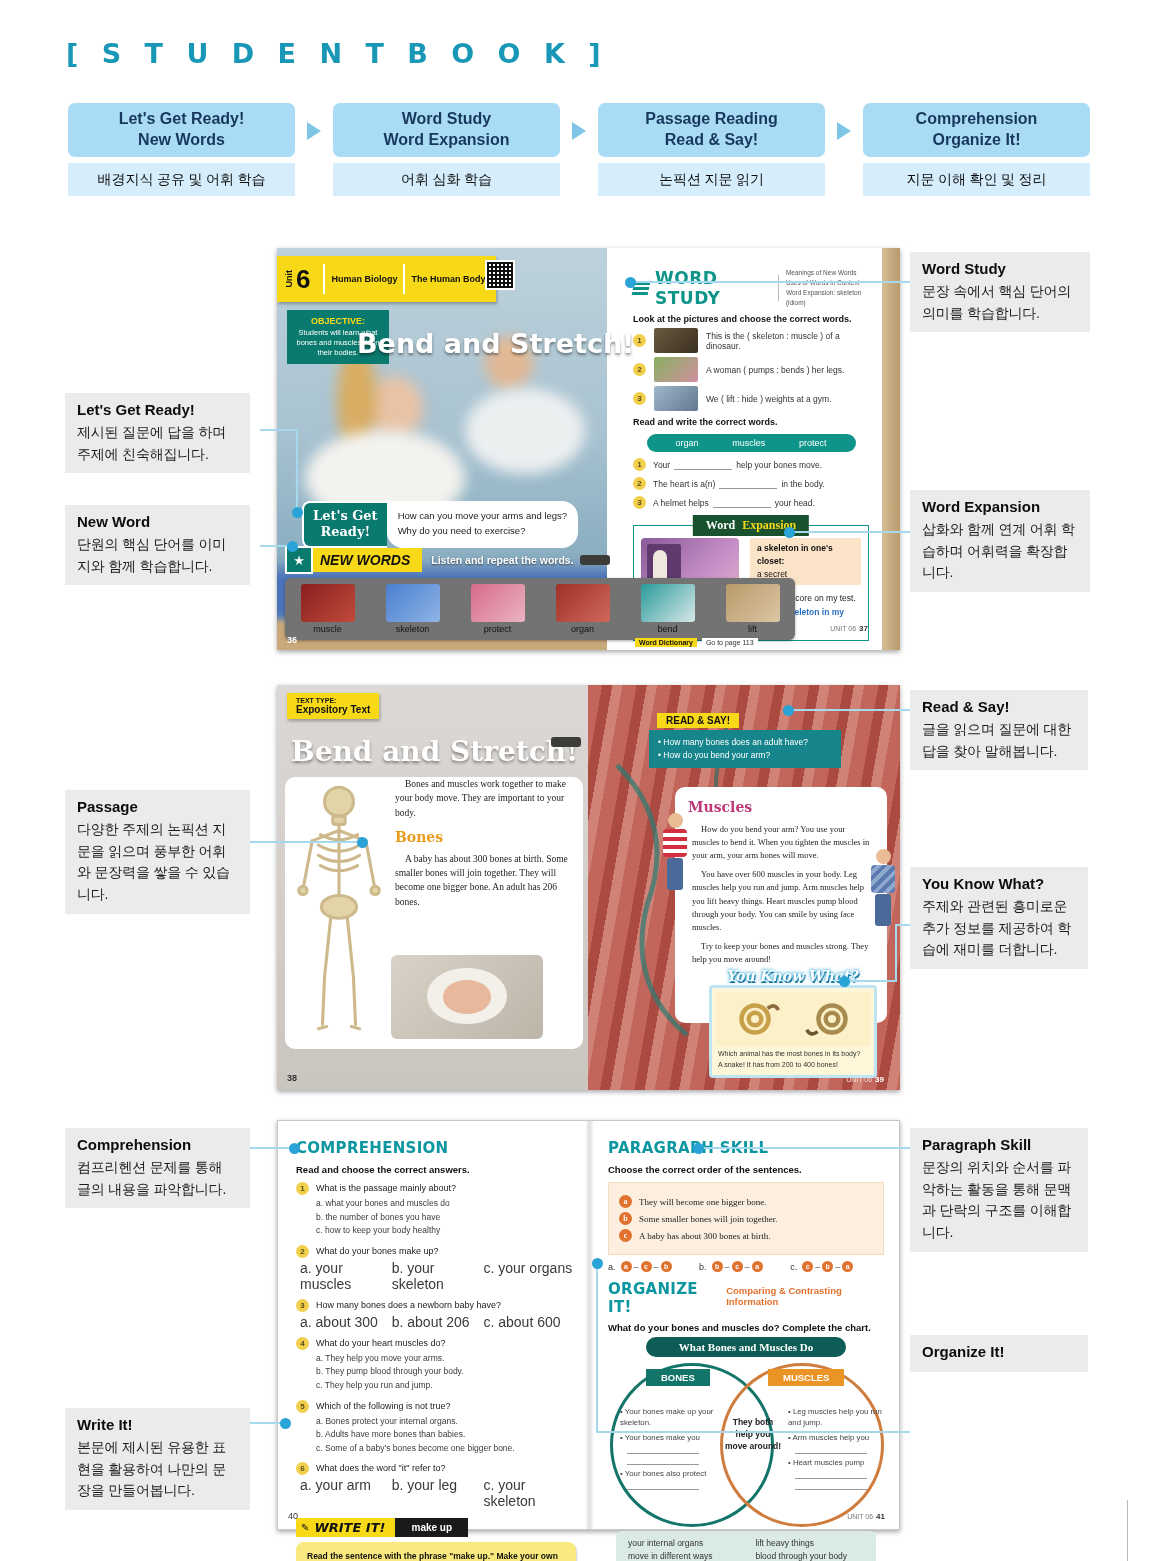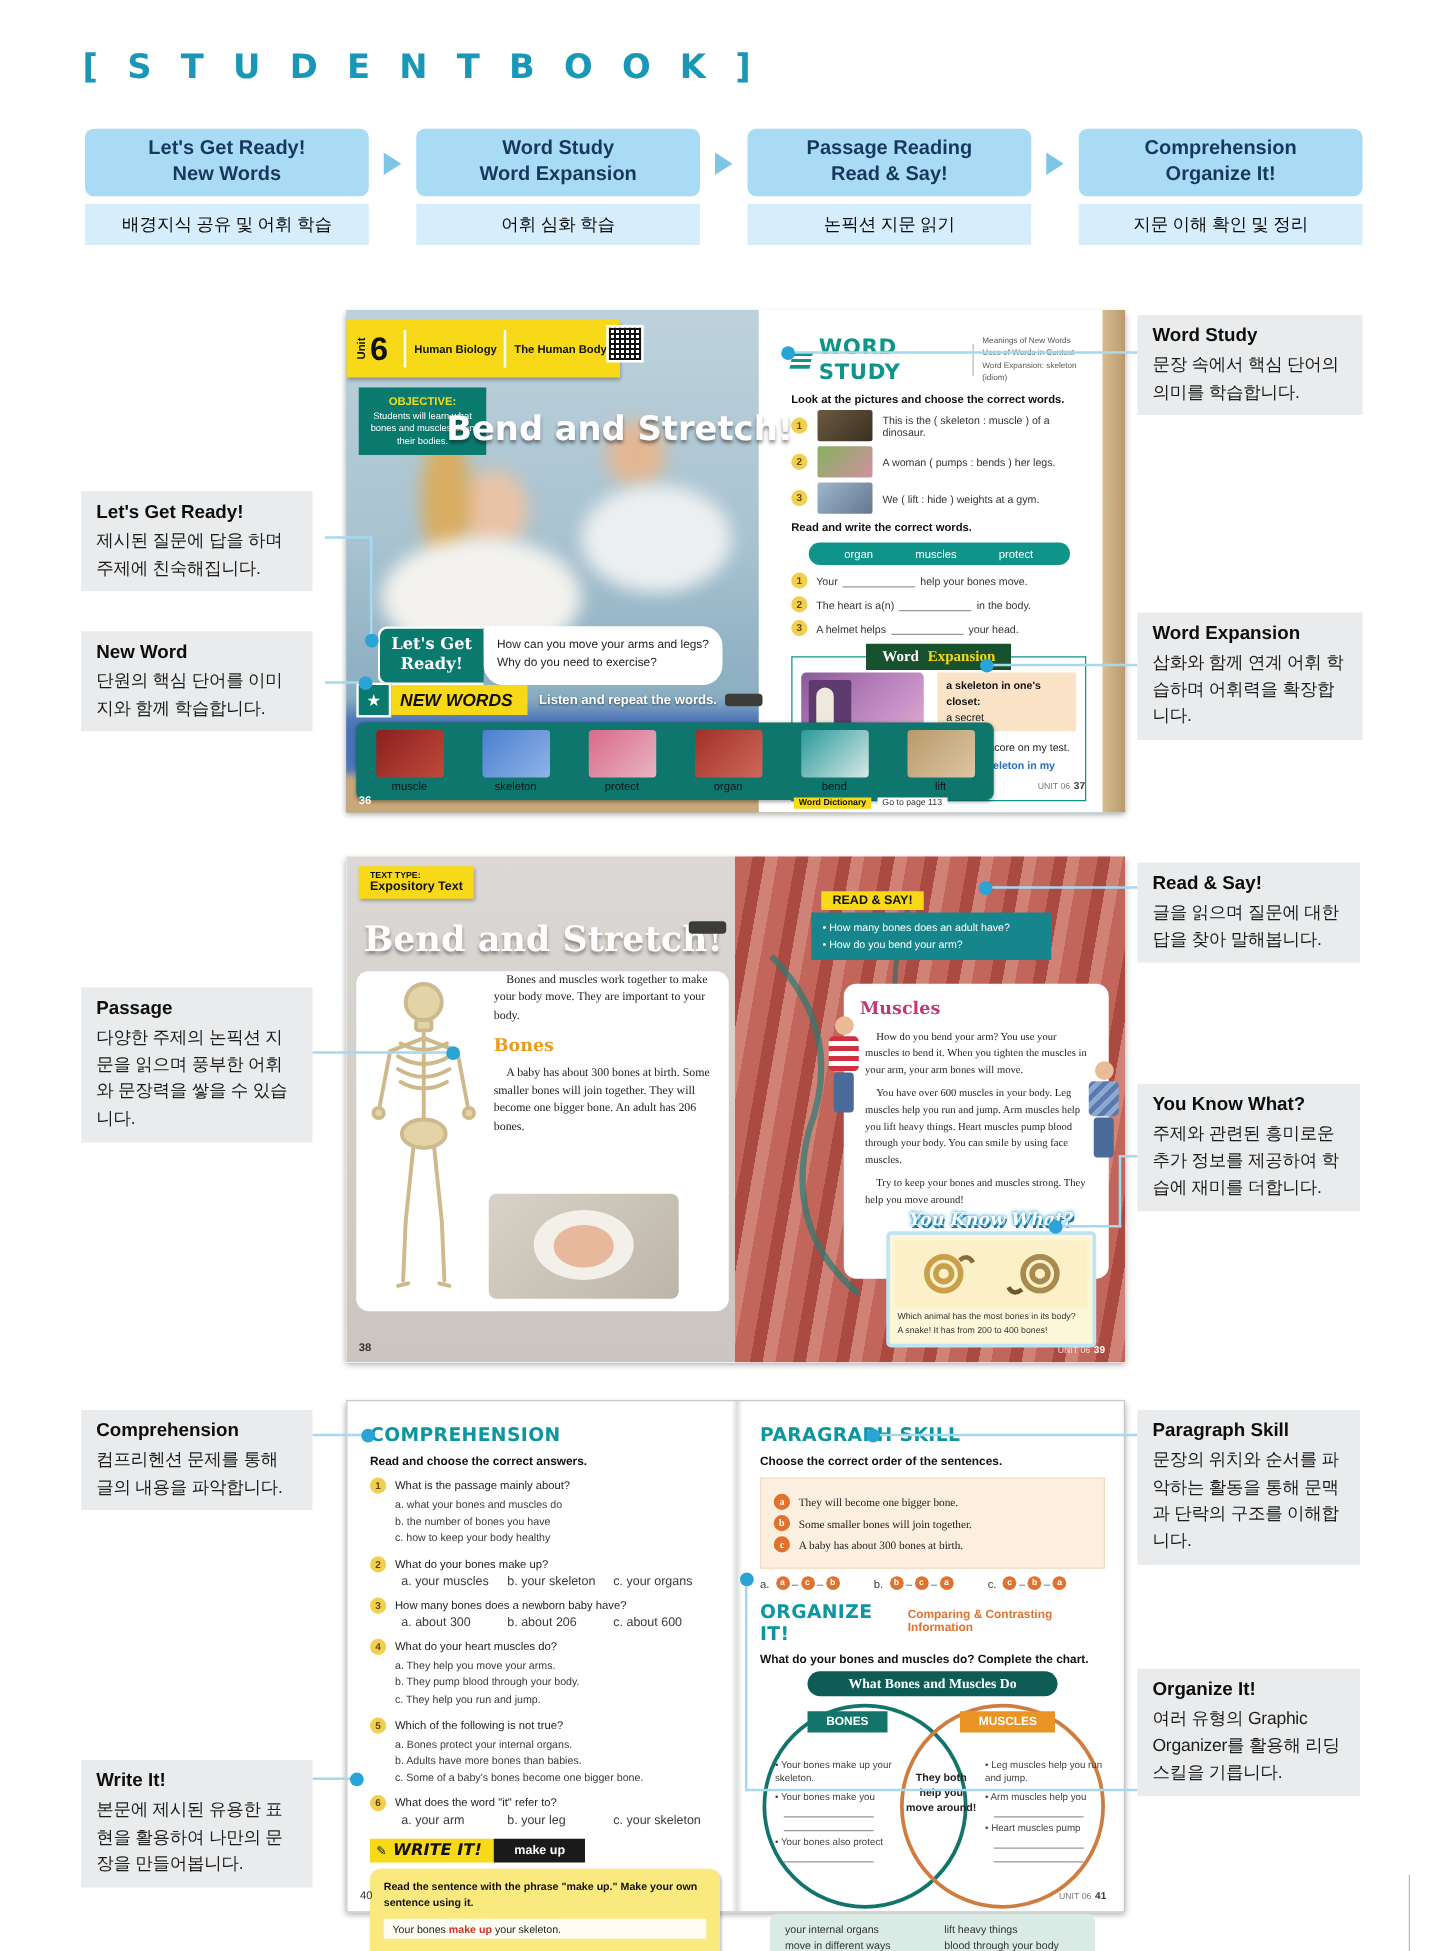--- a/index.html
+++ b/index.html
@@ -63,21 +63,21 @@
     color:#fff;font-weight:bold;font-size:13px;text-align:center;padding:5px 9px;line-height:1.25;
     font-family:"DejaVu Serif",serif;}
   .ready-bubble{background:#fff;border-radius:0 16px 16px 16px;padding:7px 11px;font-size:9.5px;
     color:#222;line-height:1.6;}
   .nw-row{position:absolute;left:8px;top:298px;display:flex;align-items:center;z-index:3;}
   .nw-star{width:24px;height:24px;background:#0b7a6e;color:#fff;display:flex;align-items:center;
     justify-content:center;font-size:13px;border:2px solid #fff;flex:none;}
   .nw-label{background:#f7d917;font-weight:bold;font-style:italic;font-size:14px;padding:4px 12px 4px 7px;}
   .nw-inst{color:#fff;font-weight:bold;font-size:10.5px;margin-left:9px;text-shadow:0 1px 2px rgba(0,0,0,.6);}
   .track{background:#3c3c38;border-radius:3px;width:30px;height:10px;margin-left:6px;}
-  .words-card{position:absolute;left:8px;top:330px;width:510px;height:62px;background:#0f766e;border-radius:6px;
+  .words-card{position:absolute;left:8px;top:330px;width:510px;height:62px;background:#737373;border-radius:6px;
     display:flex;align-items:center;justify-content:space-around;z-index:3;box-shadow:0 1px 3px rgba(0,0,0,.35);}
   .word{width:74px;text-align:center;}
   .thumb{width:54px;height:38px;margin:0 auto 2px;border-radius:3px;}
   .wl{font-size:9px;color:#111;}
   .t-muscle{background:linear-gradient(135deg,#8a1f1f,#c04a3a);}
   .t-skel{background:linear-gradient(135deg,#4a7fd0,#8fb4e6);}
   .t-protect{background:linear-gradient(135deg,#d86a8a,#eab4c2);}
   .t-organ{background:linear-gradient(135deg,#a03028,#d0685a);}
   .t-bend{background:linear-gradient(135deg,#2a9a9a,#d8e8e8);}
   .t-lift{background:linear-gradient(135deg,#b89a6a,#ddc6a4);}
@@ -182,21 +182,21 @@
     background:linear-gradient(90deg,rgba(0,0,0,0),rgba(0,0,0,.13),rgba(0,0,0,0));}
   .s3-left{position:absolute;left:18px;top:18px;width:282px;}
   .s3-right{position:absolute;left:330px;top:18px;width:276px;}
   .s3-h{color:#0b96a0;font-weight:bold;font-size:15px;letter-spacing:.3px;
     font-family:"DejaVu Sans",sans-serif;}
   .s3-inst{font-weight:bold;font-size:9.5px;margin:7px 0 8px;color:#111;}
   .q{margin-bottom:8px;}
   .q-head{display:flex;align-items:flex-start;font-size:9px;color:#222;margin-bottom:2px;}
   .q-head .numc{margin-right:7px;margin-top:-1px;}
   .q-opts-s{margin-left:20px;font-size:8.5px;color:#3a3a3a;line-height:1.6;}
-  .q-opts-i{margin-left:25px;display:flex;font-size:10px;color:#3a3a3a;}
+  .q-opts-i{margin-left:4px;display:flex;font-size:14px;color:#3a3a3a;}
   .q-opts-i span{width:33%;}
   .wi-row{display:flex;align-items:center;margin-top:9px;}
   .wi-badge{background:#f7d917;display:flex;align-items:center;padding:2px 10px 2px 5px;}
   .wi-pencil{font-size:10px;margin-right:5px;}
   .wi-label{font-weight:bold;font-size:13px;font-style:italic;font-family:"DejaVu Sans",sans-serif;}
   .wi-tag{background:#1a1a1a;color:#fff;font-weight:bold;font-size:10px;padding:4px 16px;}
   .wi-panel{background:#fae97e;border-radius:8px;padding:8px 11px;margin-top:5px;width:280px;
     box-sizing:border-box;box-shadow:1px 2px 2px rgba(0,0,0,.2);}
   .wi-inst{font-weight:bold;font-size:8.5px;line-height:1.5;color:#111;}
   .wi-ex{background:#fdfdf2;margin:6px 0 2px;padding:3px 7px;font-size:8.5px;color:#222;}
@@ -792,20 +792,19 @@
 <div class="callout" style="left:65px;top:1128px;width:185px;">
   <div class="ct">Comprehension</div>
   <div class="cb">컴프리헨션 문제를 통해 글의 내용을 파악합니다.</div>
 </div>
 <div class="callout" style="left:910px;top:1128px;width:178px;">
   <div class="ct">Paragraph Skill</div>
   <div class="cb">문장의 위치와 순서를 파악하는 활동을 통해 문맥과 단락의 구조를 이해합니다.</div>
 </div>
 <div class="callout" style="left:910px;top:1335px;width:178px;">
   <div class="ct">Organize It!</div>
-  <div class="cb">여러 유형의 Graphic Organizer를 활용해 리딩 스킬을 기릅니다.</div>
 </div>
 <div class="callout" style="left:65px;top:1408px;width:185px;">
   <div class="ct">Write It!</div>
   <div class="cb">본문에 제시된 유용한 표현을 활용하여 나만의 문장을 만들어봅니다.</div>
 </div>
 
 <div class="edge-mark"></div>
 
 </body></html>

